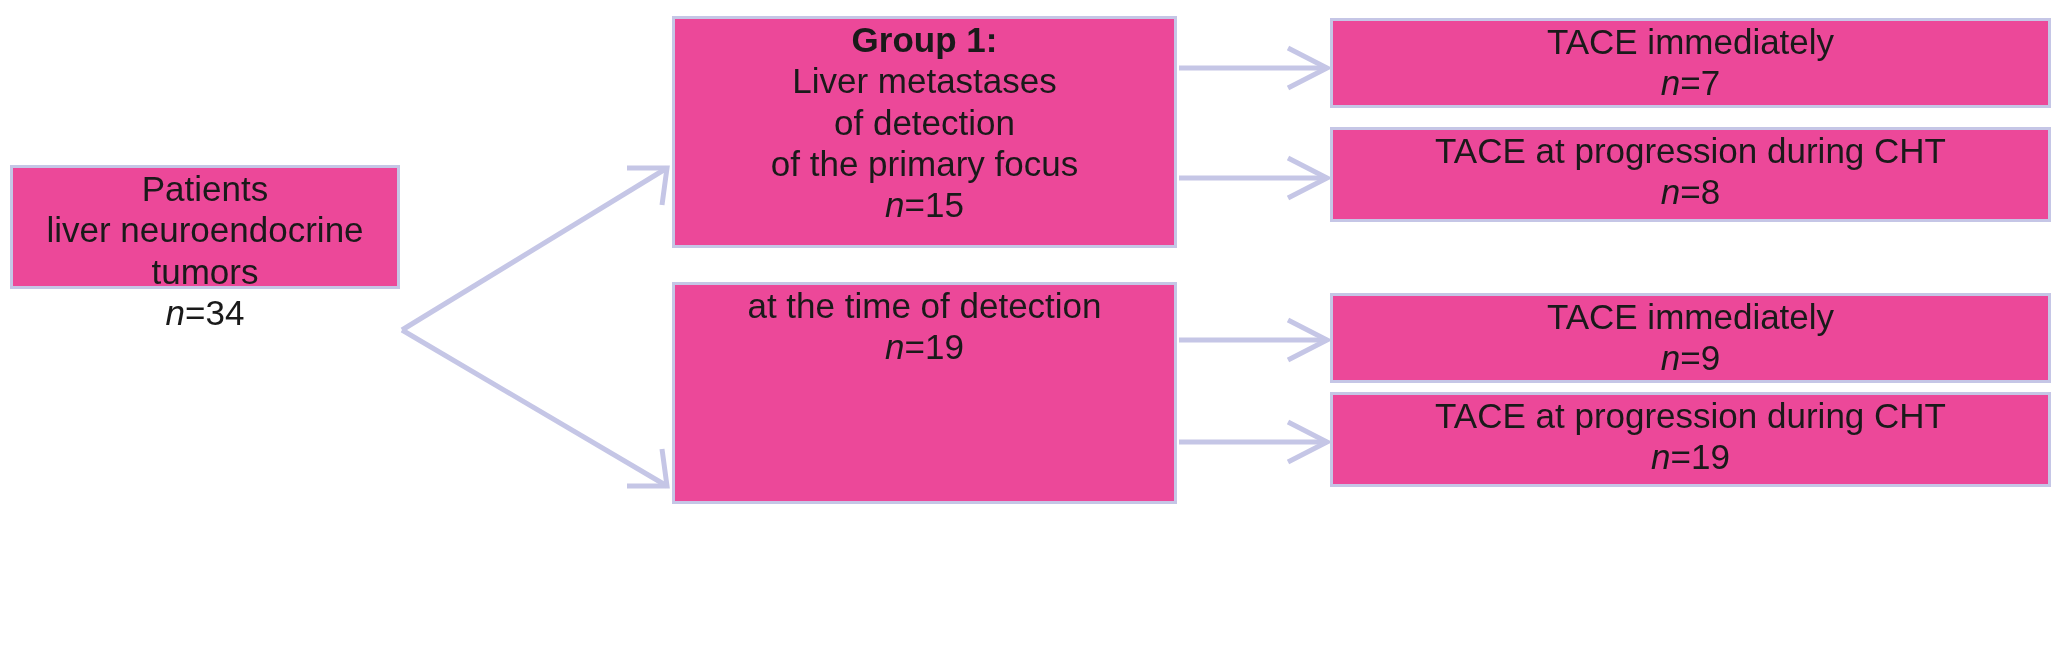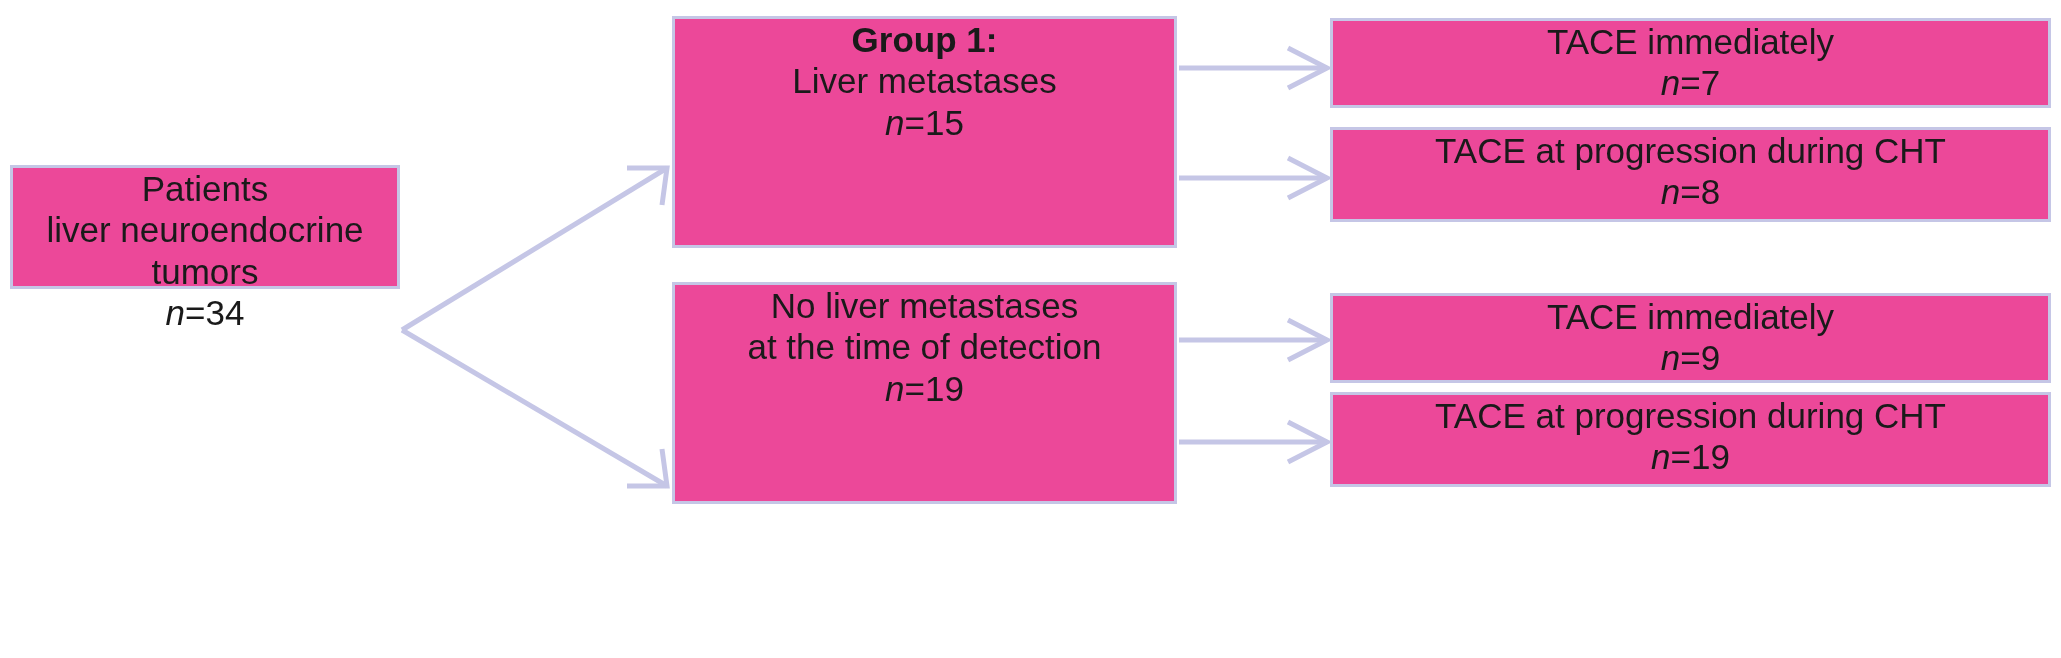--- a/index.html
+++ b/index.html
@@ -95,25 +95,26 @@
   <div class="node" id="node-root">
     <span class="line">Patients</span>
     <span class="line">liver neuroendocrine</span>
     <span class="line">tumors</span>
     <span class="line n-line"><i>n</i><span>=34</span></span>
   </div>
 
   <div class="node" id="node-group1">
     <span class="line bold">Group 1:</span>
     <span class="line">Liver metastases</span>
+    <span class="line">of detection</span>
+    <span class="line">of the primary focus</span>
     <span class="line n-line"><i>n</i><span>=15</span></span>
   </div>
 
   <div class="node" id="node-group2">
-    <span class="line">No liver metastases</span>
     <span class="line">at the time of detection</span>
     <span class="line n-line"><i>n</i><span>=19</span></span>
   </div>
 
   <div class="node" id="node-out-1">
     <span class="line">TACE immediately</span>
     <span class="line n-line"><i>n</i><span>=7</span></span>
   </div>
 
   <div class="node" id="node-out-2">

